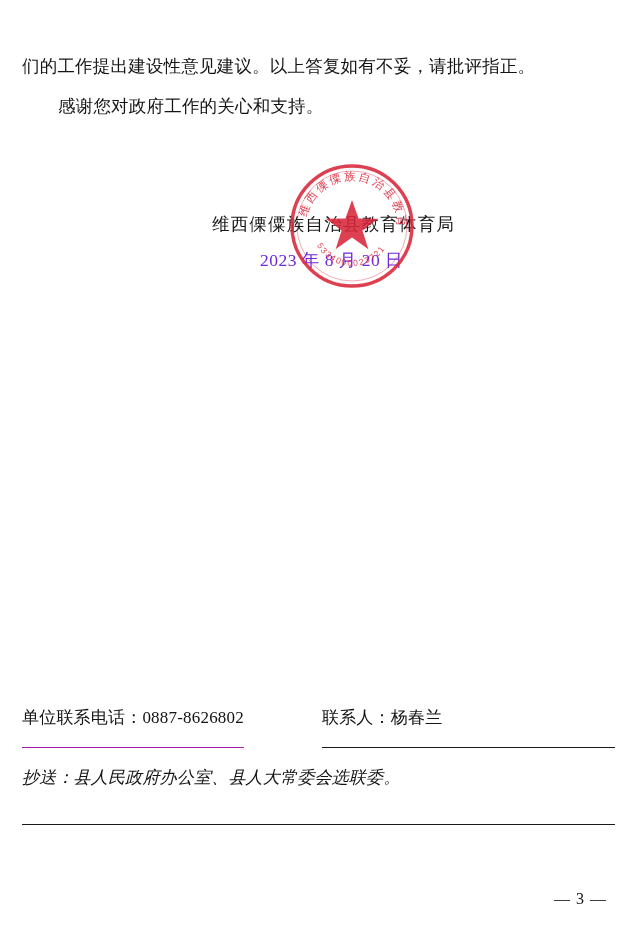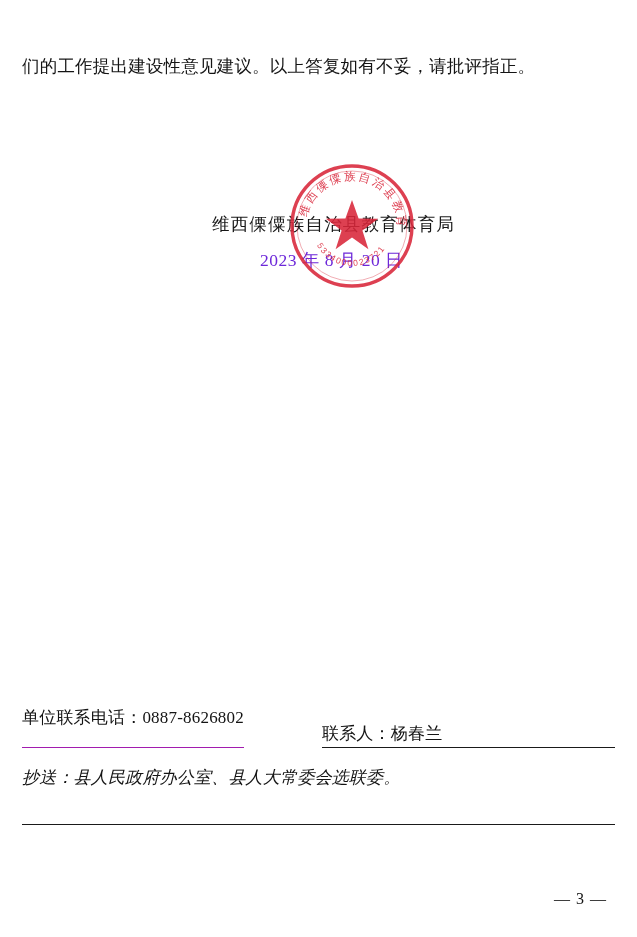--- a/index.html
+++ b/index.html
@@ -90,21 +90,21 @@
     border-bottom: 1px solid #a21caf;
     padding-bottom: 18px;
     white-space: nowrap;
   }
   .contact-gap {
     width: 78px;
     flex: 0 0 78px;
   }
   .contact-right {
     border-bottom: 1px solid #1a1a1a;
-    padding-bottom: 2px;
+    padding-bottom: 18px;
     white-space: nowrap;
     flex: 1 1 auto;
   }
   .cc-row {
     font-size: 17px;
     color: #141414;
     letter-spacing: 0.2px;
     margin-top: 18px;
     white-space: nowrap;
     font-style: italic;
@@ -125,20 +125,21 @@
     color: #141414;
   }
 </style>
 </head>
 <body>
 
 <div class="page">
 
   <div class="body-text para-1">们的工作提出建设性意见建议。以上答复如有不妥，请批评指正。</div>
 
+  <div class="body-text para-2">感谢您对政府工作的关心和支持。</div>
 
   <div class="sign-block">
     <div class="sign-org">维西傈僳族自治县教育体育局</div>
     <div class="sign-date">2023 年 8 月 20 日</div>
   </div>
 
   <div class="seal">
     <svg width="132" height="132" viewBox="0 0 132 132" xmlns="http://www.w3.org/2000/svg">
       <defs>
         <path id="arcTop" d="M 20 66 A 46 46 0 0 1 112 66"></path>

